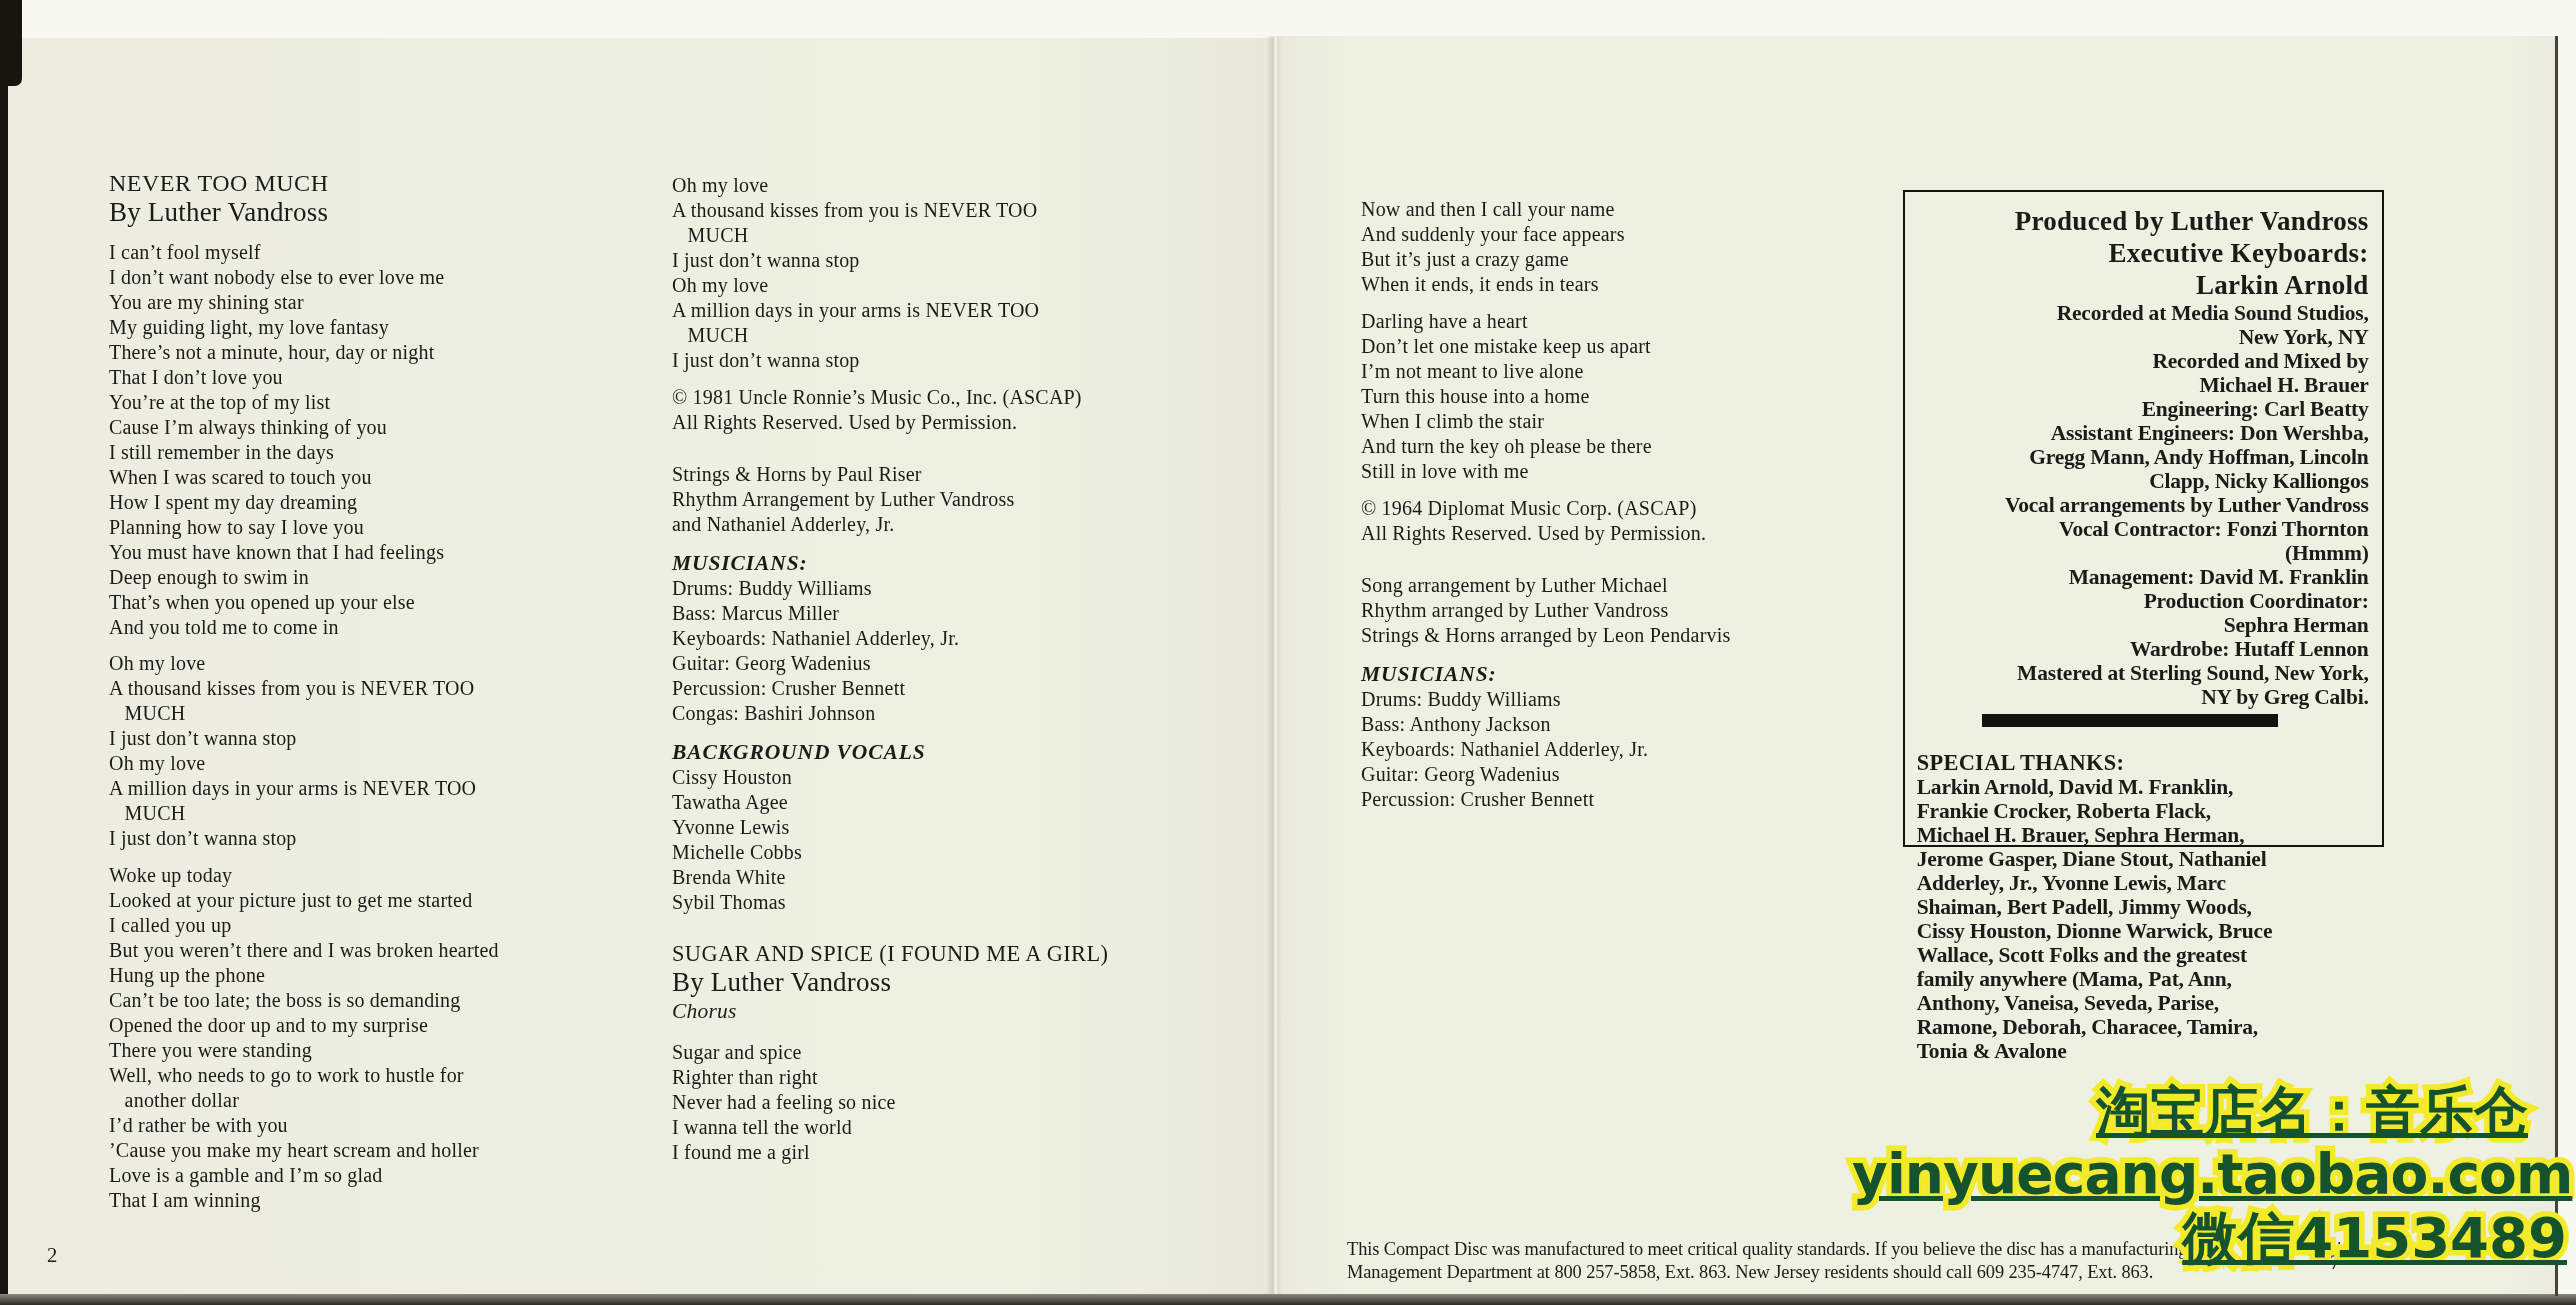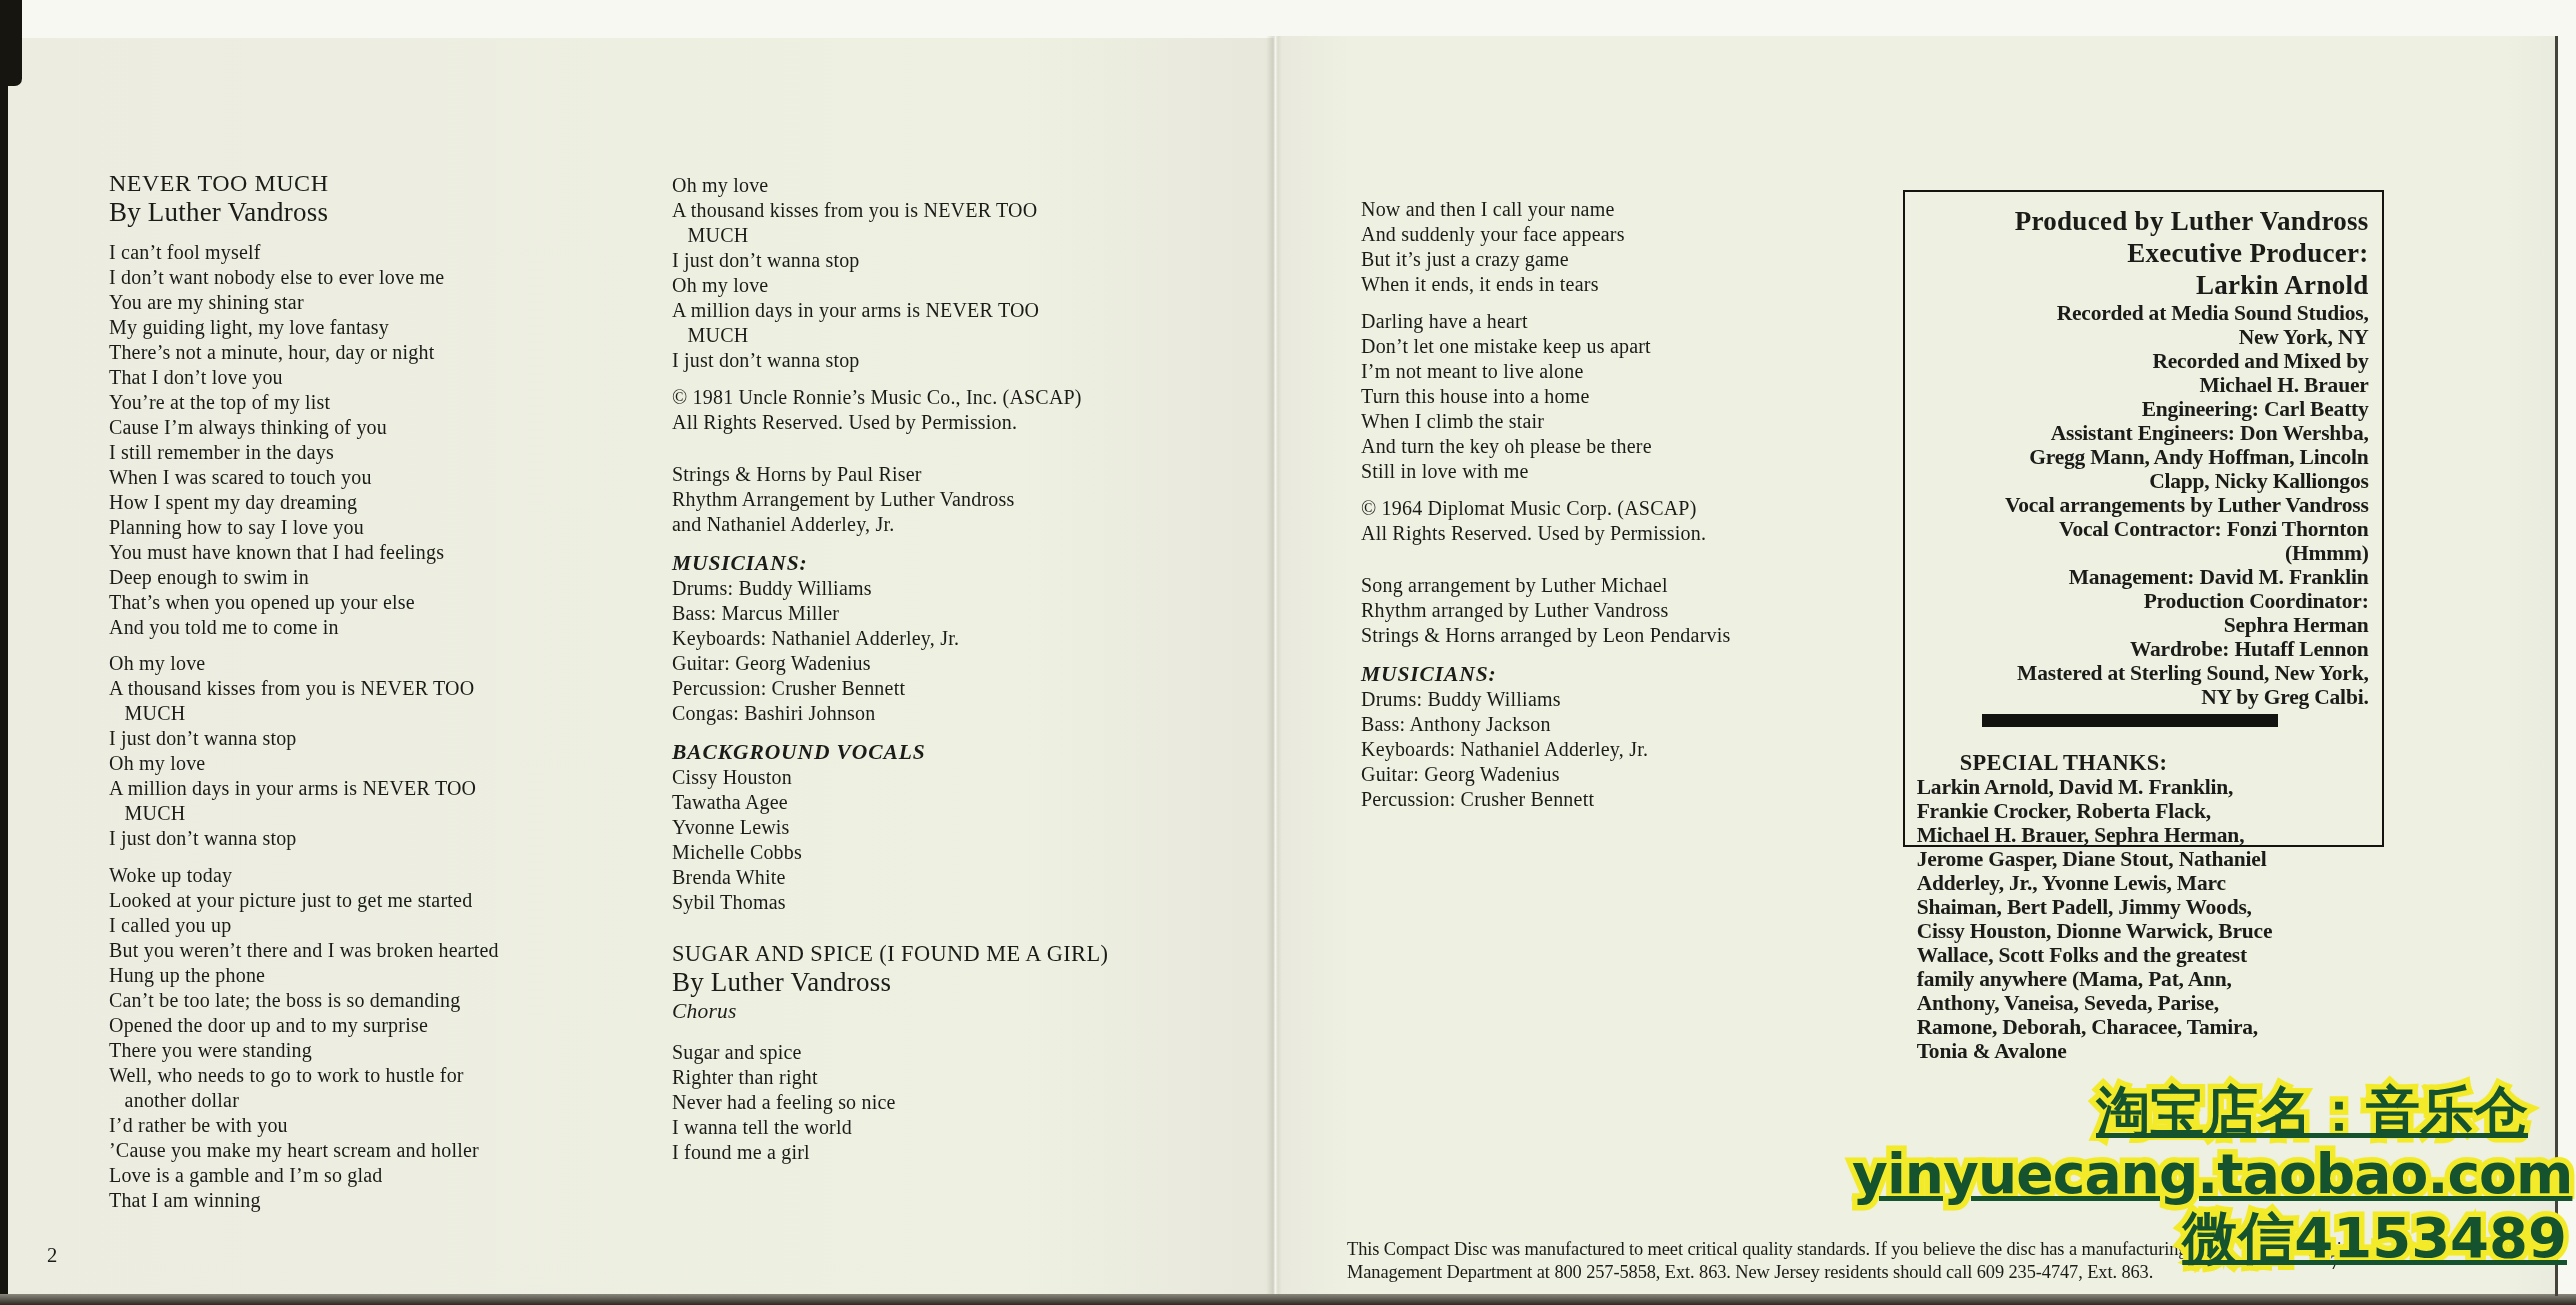--- a/index.html
+++ b/index.html
@@ -37,21 +37,21 @@
   .chorus-label{font-style:italic;font-size:21.5px;line-height:26px;margin-bottom:16px;}
   .song2-title{font-size:22.4px;line-height:27px;letter-spacing:0.4px;margin-top:25px;}
   
   .credits-box{position:absolute;left:1903px;top:190px;width:481px;height:657px;z-index:10;
     box-sizing:border-box;border:2.7px solid #14130f;padding:13.4px 13.4px 0 11.7px;
     font-weight:bold;}
   .cb-right{text-align:right;}
   .cb-big{font-size:27px;line-height:32px;letter-spacing:0.3px;}
   .cb-small{font-size:21.5px;line-height:24px;letter-spacing:-0.2px;}
   .cb-bar{height:13.4px;width:296px;background:#121210;margin:4.5px 0 0 65px;}
-  .cb-thanks-head{font-size:22.4px;line-height:25px;margin-top:23px;letter-spacing:0.3px;margin-left:43px;}
+  .cb-thanks-head{font-size:22.4px;line-height:25px;margin-top:23px;letter-spacing:0.3px;}
   .cb-thanks{font-size:21.5px;line-height:24px;letter-spacing:-0.2px;}
   
   .pagenum{position:absolute;z-index:10;font-size:20.6px;}
   .pn-left{left:47px;top:1244px;}
   .pn-right{left:2330px;top:1251px;}
   .fineprint{position:absolute;left:1347px;top:1238px;width:1201px;z-index:10;
     font-size:18.4px;line-height:23px;letter-spacing:-0.1px;}
   .fp-frag{display:inline-block;margin-left:39px;}
   
   .wm{position:absolute;z-index:30;white-space:nowrap;font-weight:bold;
@@ -216,21 +216,21 @@
         <div class="line">Keyboards: Nathaniel Adderley, Jr.</div>
         <div class="line">Guitar: Georg Wadenius</div>
         <div class="line">Percussion: Crusher Bennett</div>
       </div>
   </div>
 
   <div class="credits-box">
     <div class="cb-right cb-big">
 
     <div class="line">Produced by Luther Vandross</div>
-        <div class="line">Executive Producer:</div>
+        <div class="line">Executive Keyboards:</div>
         <div class="line">Larkin Arnold</div>
       </div>
     <div class="cb-right cb-small">
 
     <div class="line">Recorded at Media Sound Studios,</div>
         <div class="line">New York, NY</div>
         <div class="line">Recorded and Mixed by</div>
         <div class="line">Michael H. Brauer</div>
         <div class="line">Engineering: Carl Beatty</div>
         <div class="line">Assistant Engineers: Don Wershba,</div>

